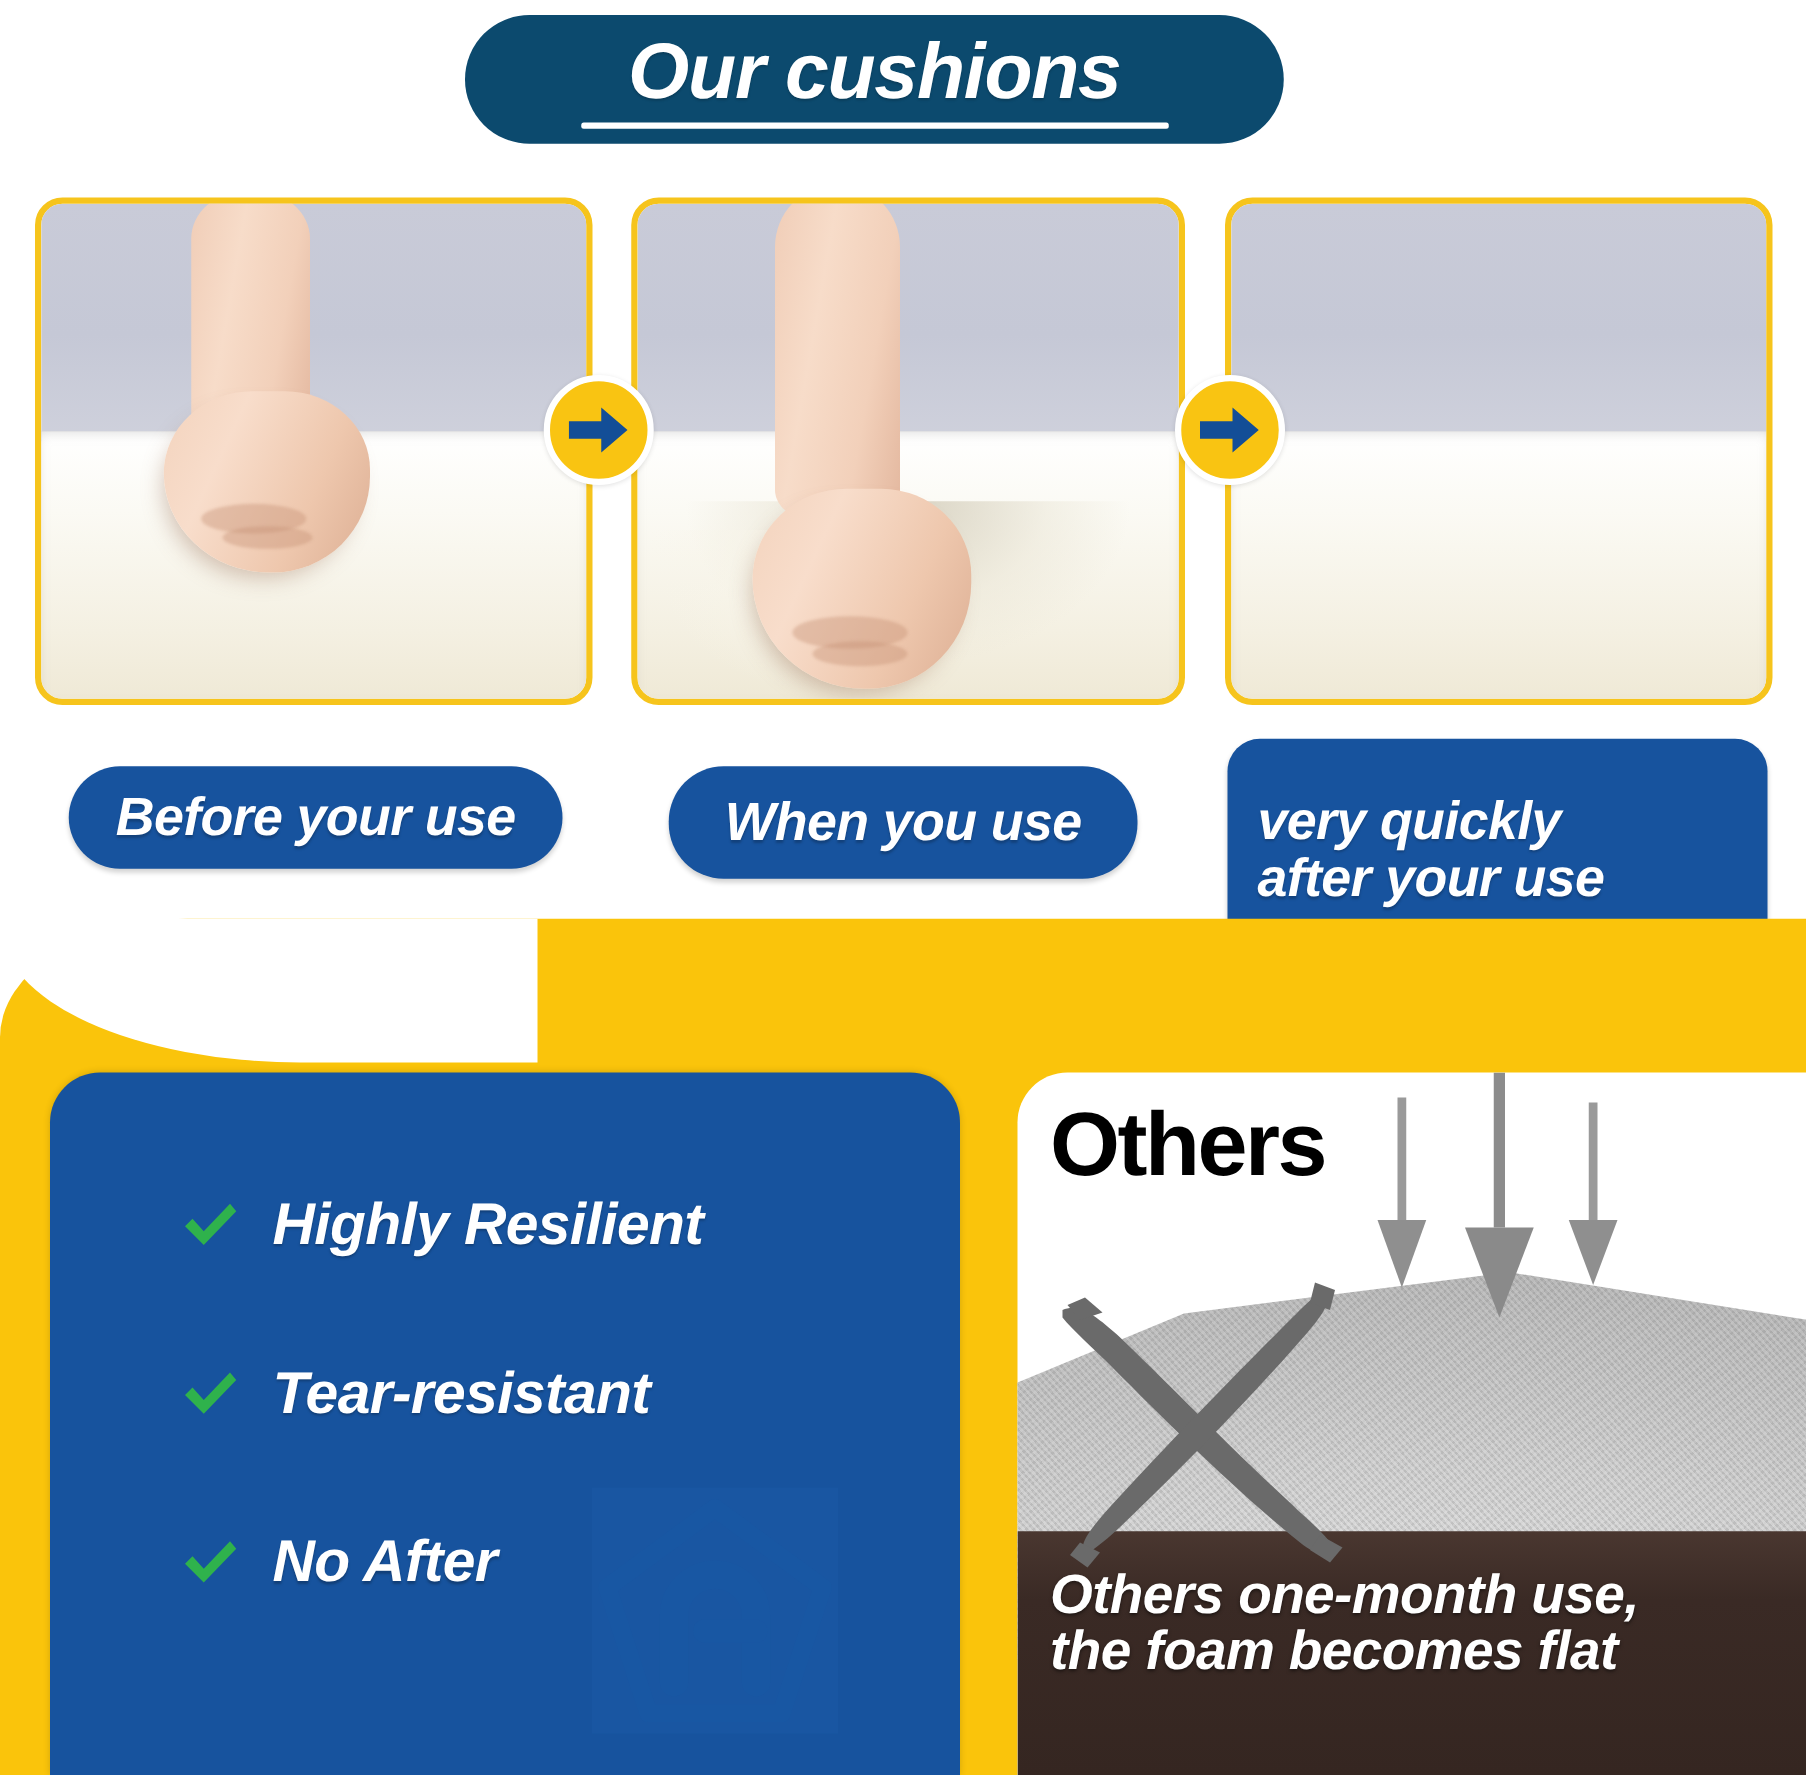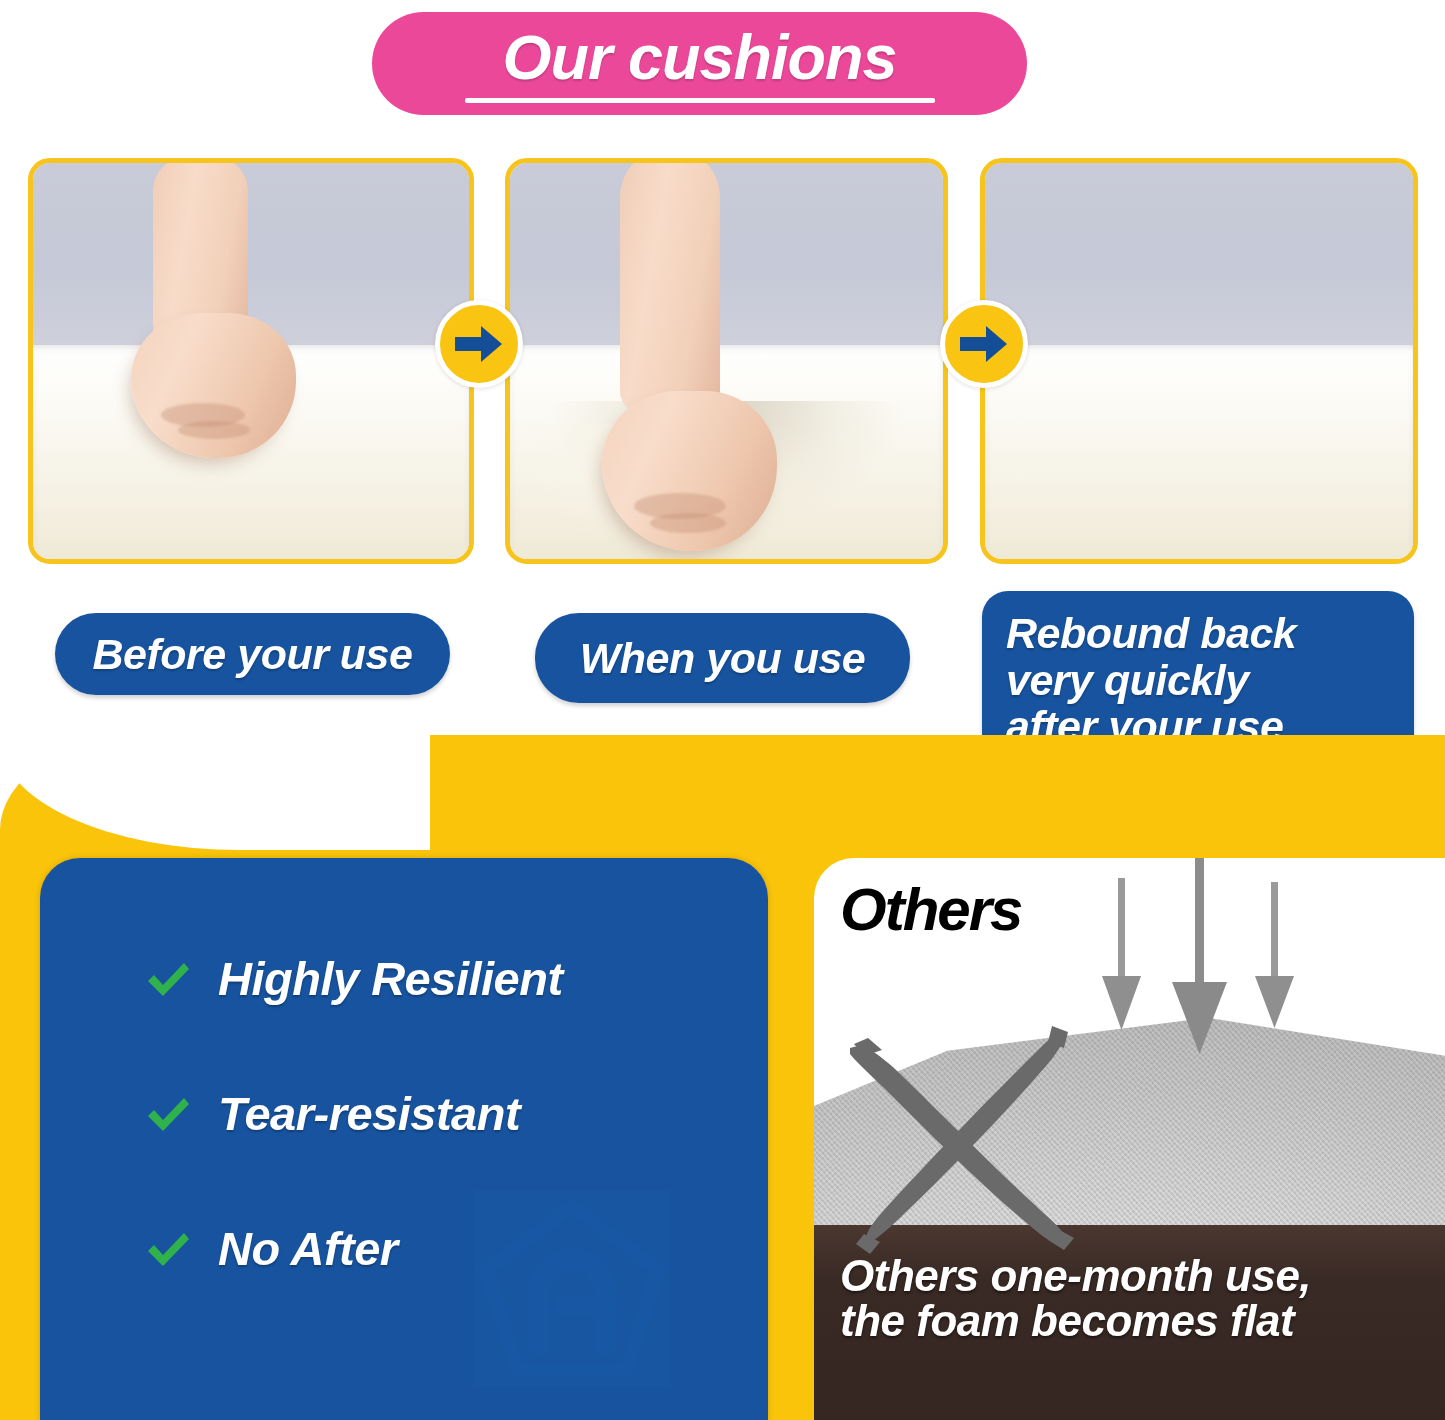--- a/index.html
+++ b/index.html
@@ -13,21 +13,21 @@
     height:1420px;
     overflow:hidden;
     background:#ffffff;
   }
 
   
   .title-banner{
     position:absolute;
     left:372px; top:12px;
     width:655px; height:103px;
-    background:#ec4899;
+    background:#0c4a6e;
     border-radius:52px;
     display:flex;
     flex-direction:column;
     align-items:center;
     justify-content:center;
   }
   .title-text{
     color:#ffffff;
     font-size:63px;
     font-weight:bold;
@@ -228,23 +228,22 @@
     left:814px; top:858px;
     width:631px; height:562px;
     background:#ffffff;
     border-top-left-radius:40px;
     overflow:hidden;
   }
   .others-title{
     position:absolute;
     left:26px; top:22px;
     color:#000000;
-    font-size:60px;
+    font-size:72px;
     font-weight:bold;
-    font-style:italic;
     letter-spacing:-2px;
     line-height:1;
     z-index:5;
   }
   
   .bad-foam{
     position:absolute;
     left:-10px; right:-10px;
     top:140px; height:330px;
     background:
@@ -352,21 +351,20 @@
 
   <div class="pill pill-1">
     <span>Before your use</span>
   </div>
 
   <div class="pill pill-2">
     <span>When you use</span>
   </div>
 
   <div class="pill pill-3">
-    <span>Rebound back</span>
     <span>very  quickly</span>
     <span>after your use</span>
   </div>
 
   <div class="yellow-section"></div>
   <div class="yellow-notch"></div>
 
   <div class="blue-panel">
     <div class="feature-list">
 

